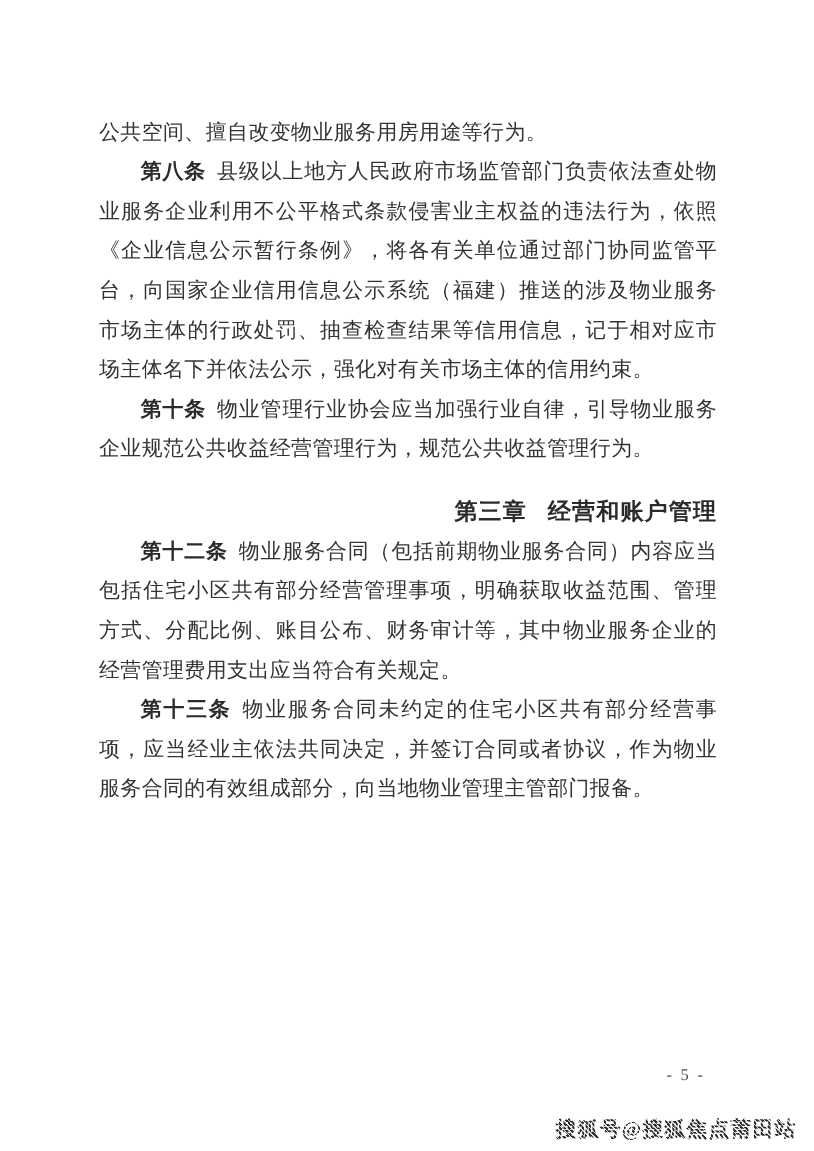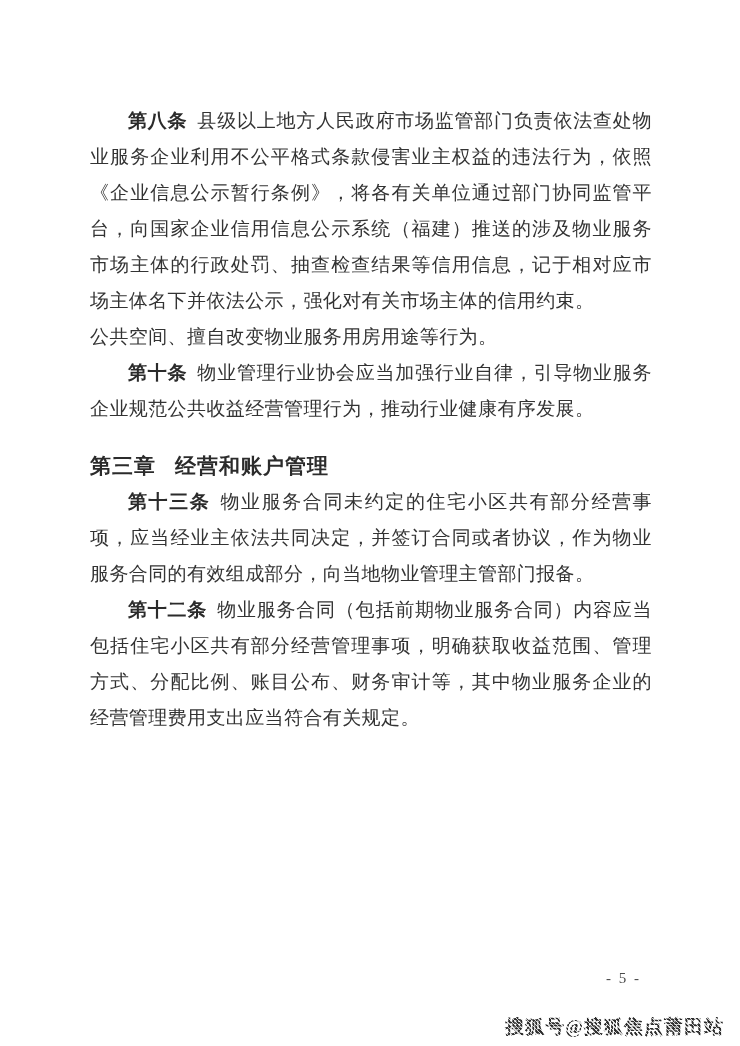--- a/index.html
+++ b/index.html
@@ -31,21 +31,21 @@
   .term {
     font-weight: bold;
     padding-right: 10px;
     color: #2b2b2b;
   }
   .chapter {
     margin: 20px 0 0 0;
     font-size: 21px;
     line-height: 37px;
     font-weight: bold;
-    text-align: left;
+    text-align: right;
     letter-spacing: 1px;
     color: #2b2b2b;
     font-family: "Liberation Sans", "DejaVu Sans", sans-serif;
   }
   .chapter .chapter-number { margin-right: 0.9em; }
   .page-number {
     position: absolute;
     top: 970px;
     right: 99px;
     font-size: 15px;
@@ -76,41 +76,41 @@
       rgba(255,255,255,0.8) 3px
     );
     pointer-events: none;
   }
 </style>
 </head>
 <body>
 
 <div class="doc-content">
 
+  <p class="para">公共空间、擅自改变物业服务用房用途等行为。</p>
+
   <p class="para indent">
     <span class="term">第八条</span><span>县级以上地方人民政府市场监管部门负责依法查处物业服务企业利用不公平格式条款侵害业主权益的违法行为，依照《企业信息公示暂行条例》，将各有关单位通过部门协同监管平台，向国家企业信用信息公示系统（福建）推送的涉及物业服务市场主体的行政处罚、抽查检查结果等信用信息，记于相对应市场主体名下并依法公示，强化对有关市场主体的信用约束。</span>
   </p>
 
-  <p class="para">公共空间、擅自改变物业服务用房用途等行为。</p>
-
 
   <p class="para indent">
-    <span class="term">第十条</span><span>物业管理行业协会应当加强行业自律，引导物业服务企业规范公共收益经营管理行为，推动行业健康有序发展。</span>
+    <span class="term">第十条</span><span>物业管理行业协会应当加强行业自律，引导物业服务企业规范公共收益经营管理行为，规范公共收益管理行为。</span>
   </p>
 
   <h2 class="chapter">
     <span class="chapter-number">第三章</span><span>经营和账户管理</span>
   </h2>
 
 
   <p class="para indent">
-    <span class="term">第十三条</span><span>物业服务合同未约定的住宅小区共有部分经营事项，应当经业主依法共同决定，并签订合同或者协议，作为物业服务合同的有效组成部分，向当地物业管理主管部门报备。</span>
+    <span class="term">第十二条</span><span>物业服务合同（包括前期物业服务合同）内容应当包括住宅小区共有部分经营管理事项，明确获取收益范围、管理方式、分配比例、账目公布、财务审计等，其中物业服务企业的经营管理费用支出应当符合有关规定。</span>
   </p>
 
   <p class="para indent">
-    <span class="term">第十二条</span><span>物业服务合同（包括前期物业服务合同）内容应当包括住宅小区共有部分经营管理事项，明确获取收益范围、管理方式、分配比例、账目公布、财务审计等，其中物业服务企业的经营管理费用支出应当符合有关规定。</span>
+    <span class="term">第十三条</span><span>物业服务合同未约定的住宅小区共有部分经营事项，应当经业主依法共同决定，并签订合同或者协议，作为物业服务合同的有效组成部分，向当地物业管理主管部门报备。</span>
   </p>
 
 </div>
 
 <div class="page-number">- 5 -</div>
 
 <div class="watermark">搜狐号@搜狐焦点莆田站</div>
 
 </body></html>

